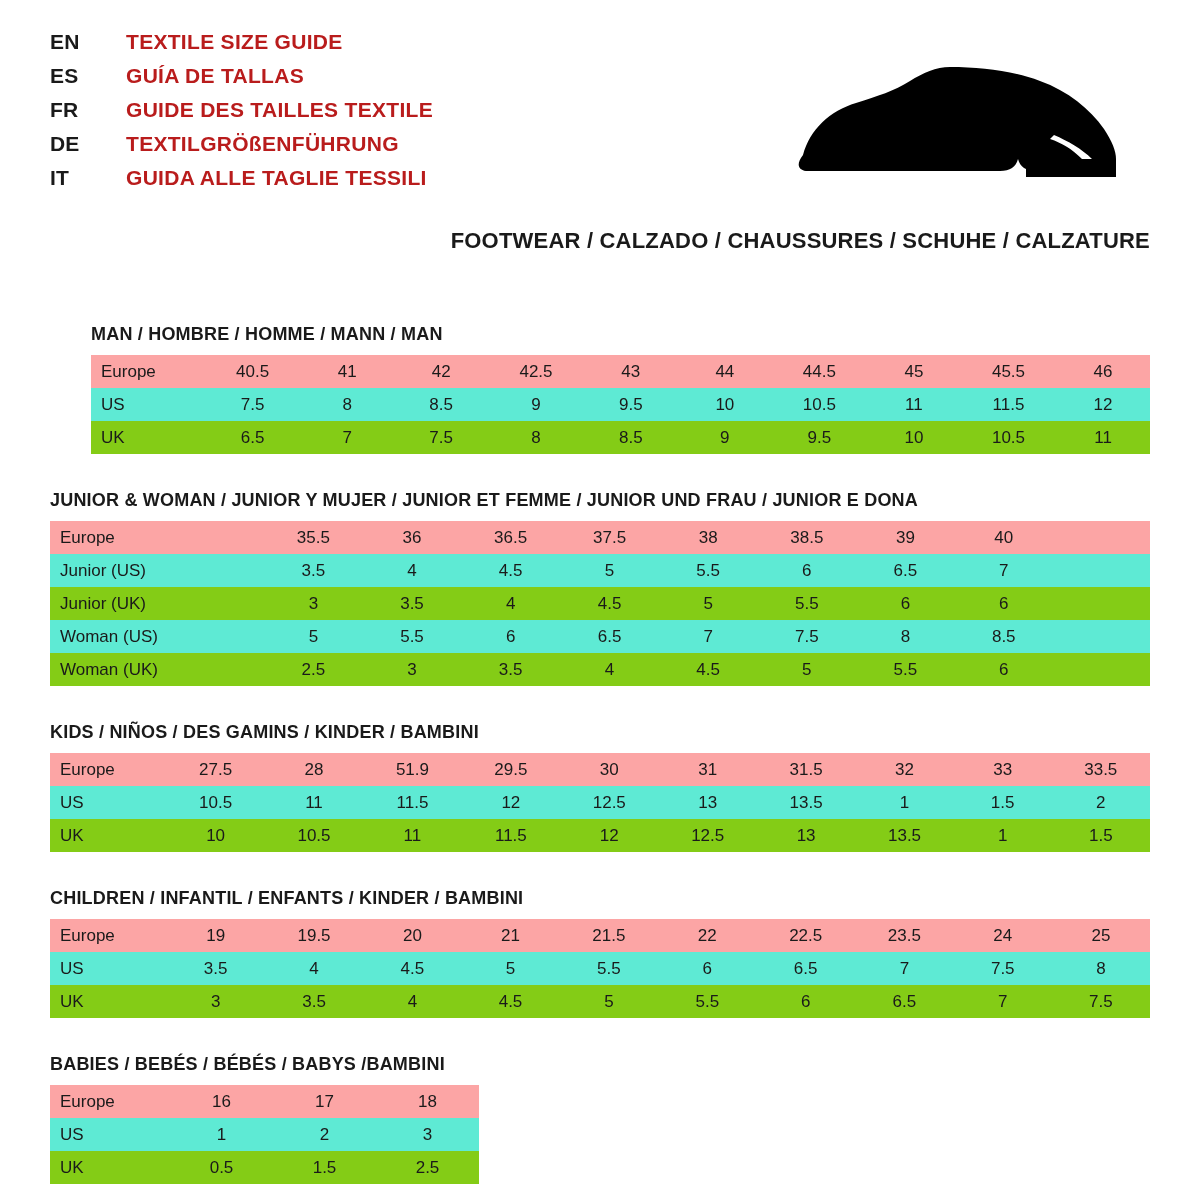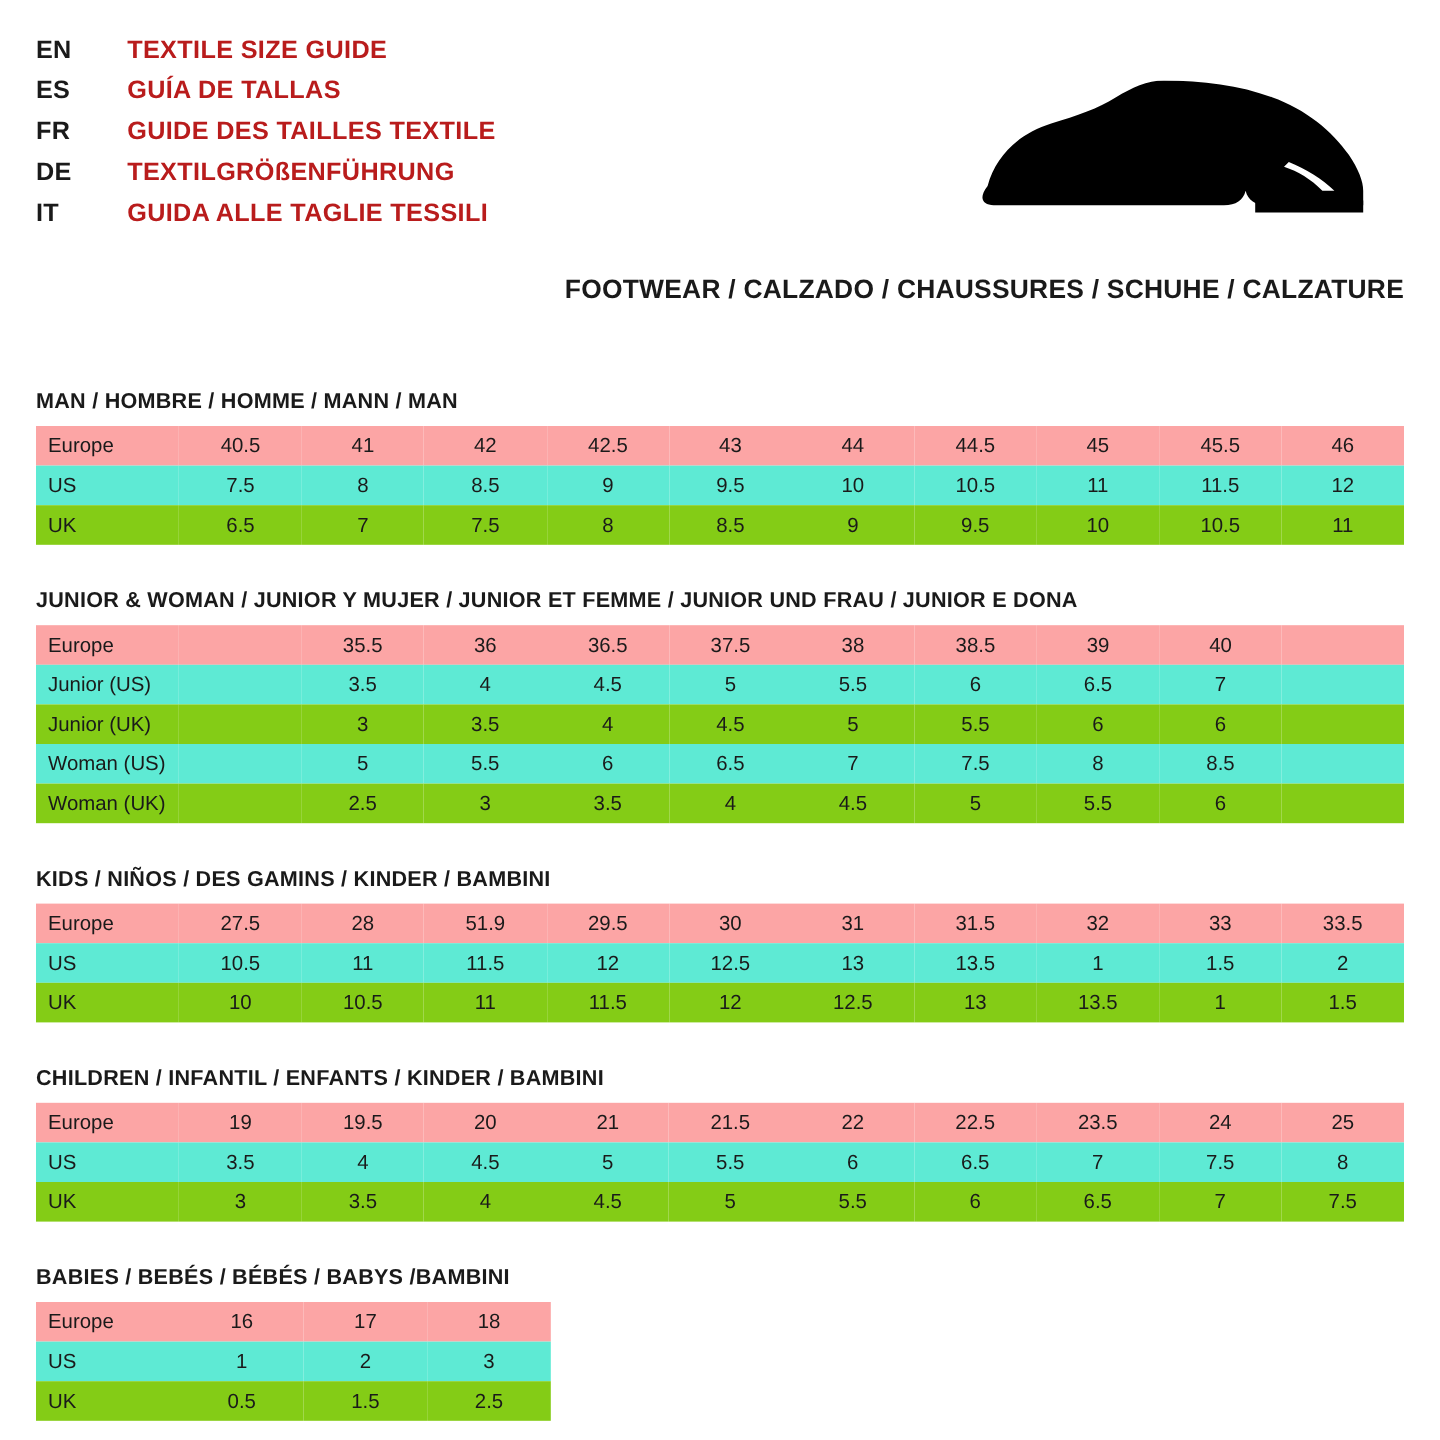--- a/index.html
+++ b/index.html
@@ -13,21 +13,21 @@
     font-family: "Liberation Sans", sans-serif;
     color: #1a1a1a;
     position: relative;
     overflow: hidden;
   }
   .page {
     position: relative;
     width: 1200px;
     height: 1200px;
     box-sizing: border-box;
-    padding: 30px 30px;
+    padding: 30px 50px;
   }
 
   
   .header {
     display: flex;
     align-items: flex-start;
     justify-content: space-between;
   }
   .lang-block {
     display: block;
@@ -67,21 +67,21 @@
     font-size: 22px;
     font-weight: bold;
     letter-spacing: 0.2px;
     text-align: right;
   }
 
   
   .section {
     margin-top: 36px;
   }
-  .section.first { margin-top: 70px; }
+  .section.first { margin-top: 70px; margin-left: 41px; }
 
   .section-title {
     font-size: 18px;
     font-weight: bold;
     letter-spacing: 0.2px;
     margin-bottom: 10px;
   }
 
   table.size-table {
     border-collapse: collapse;

